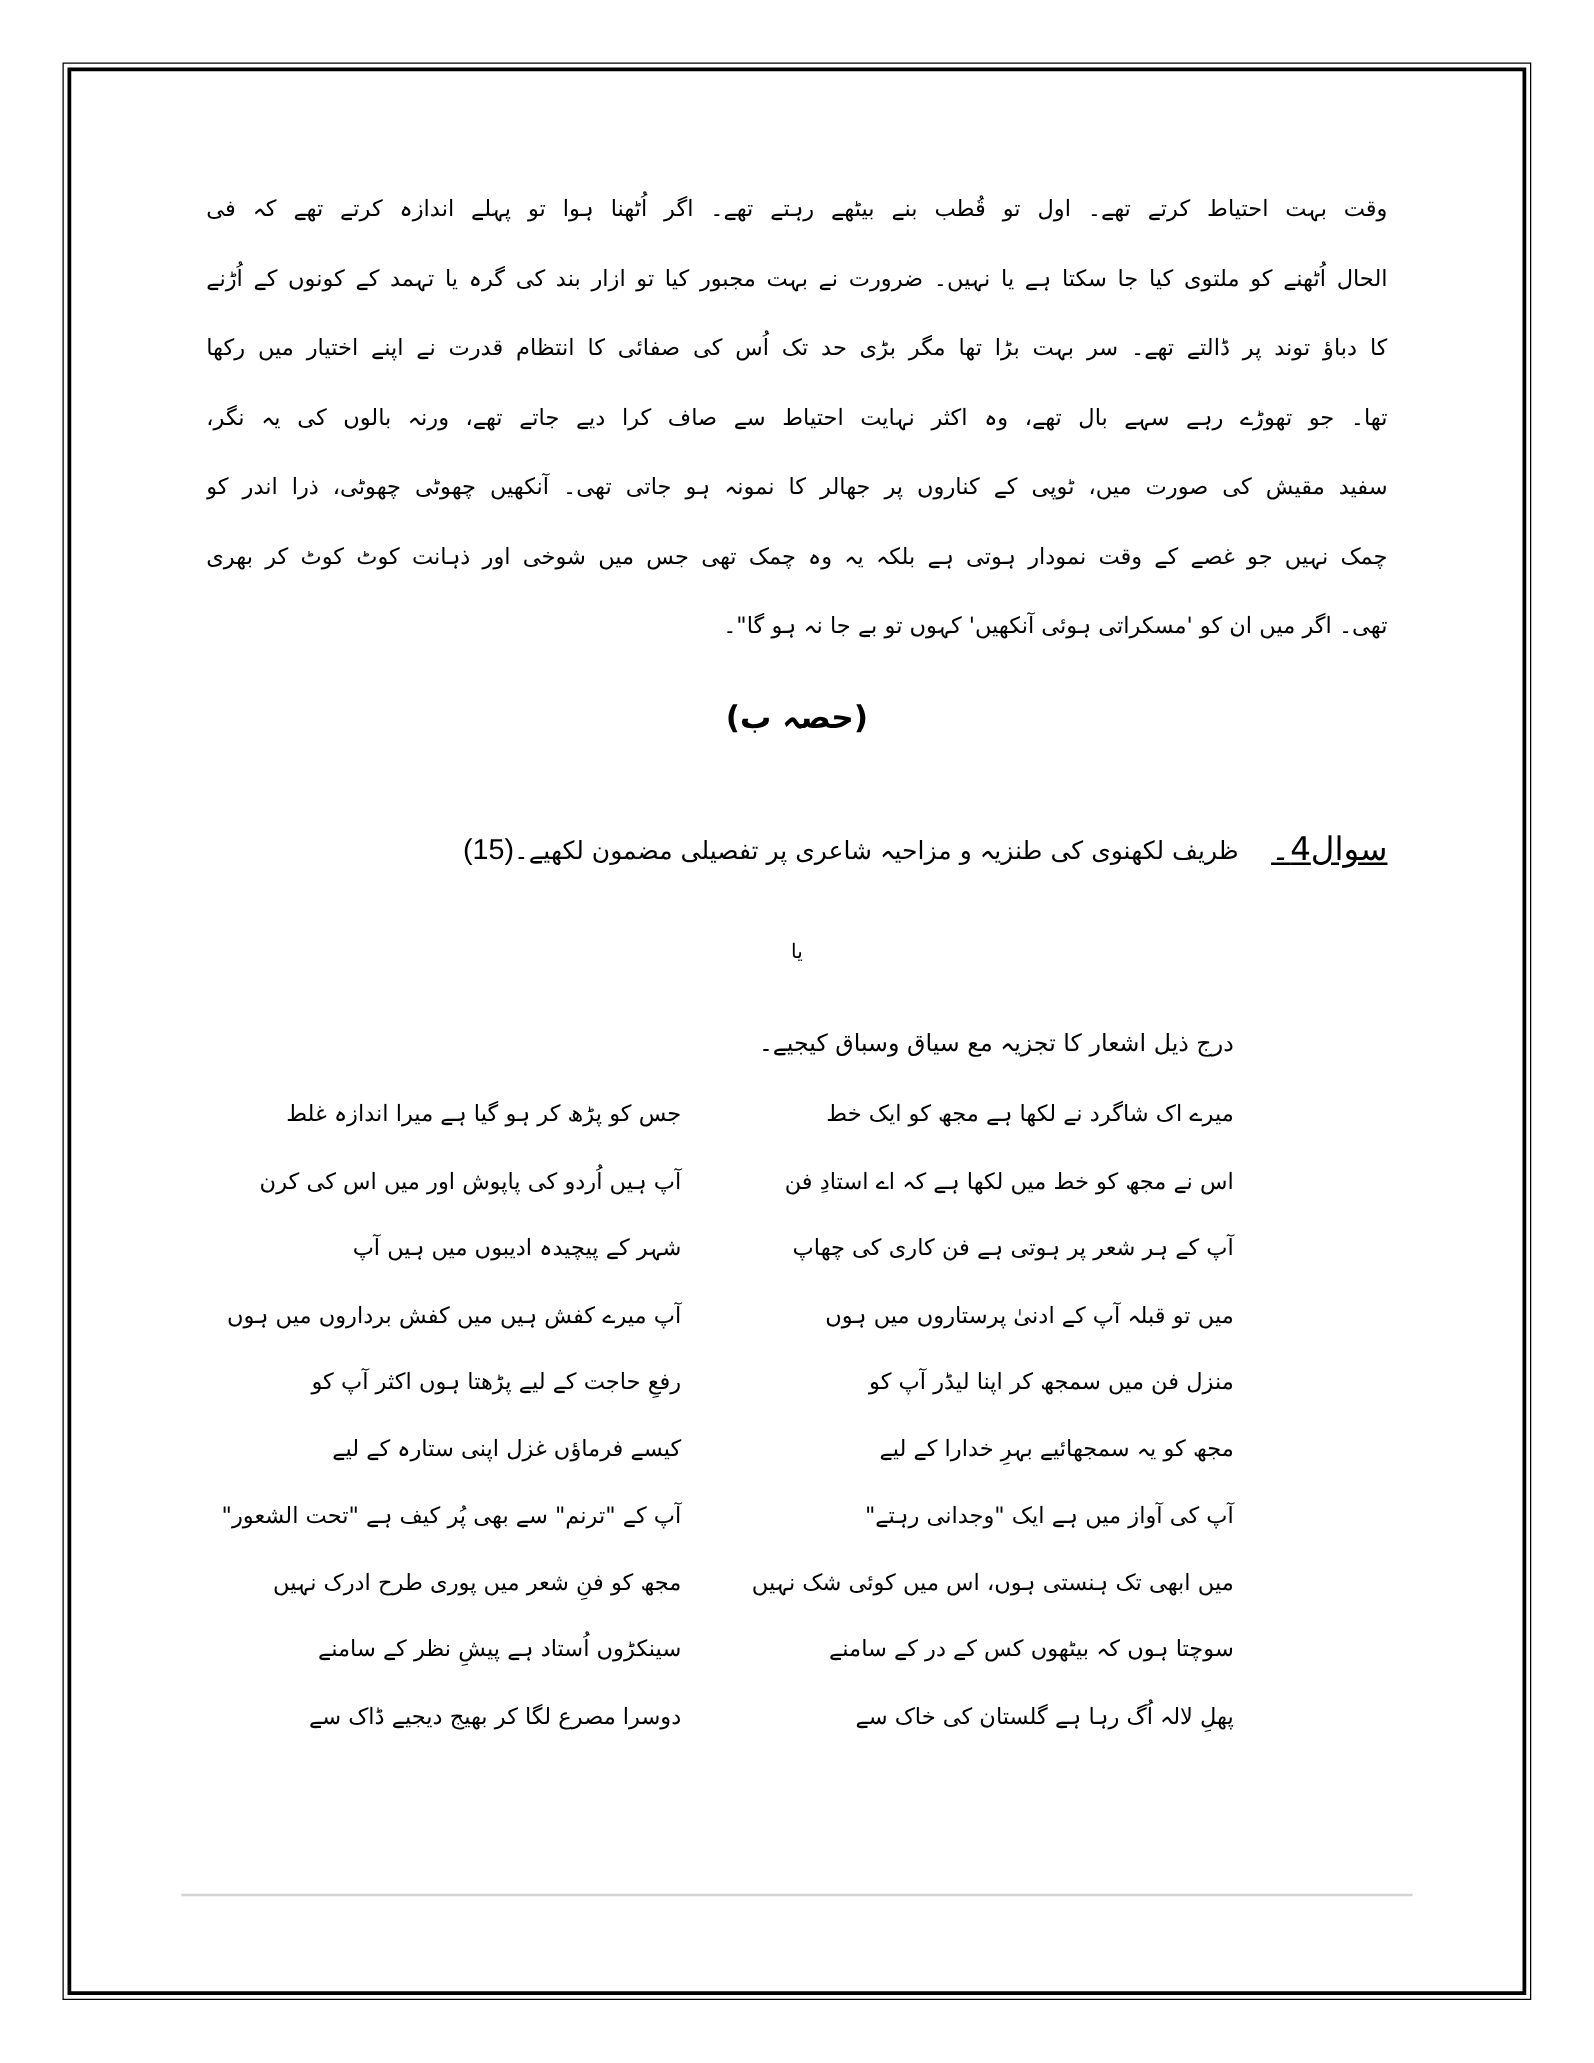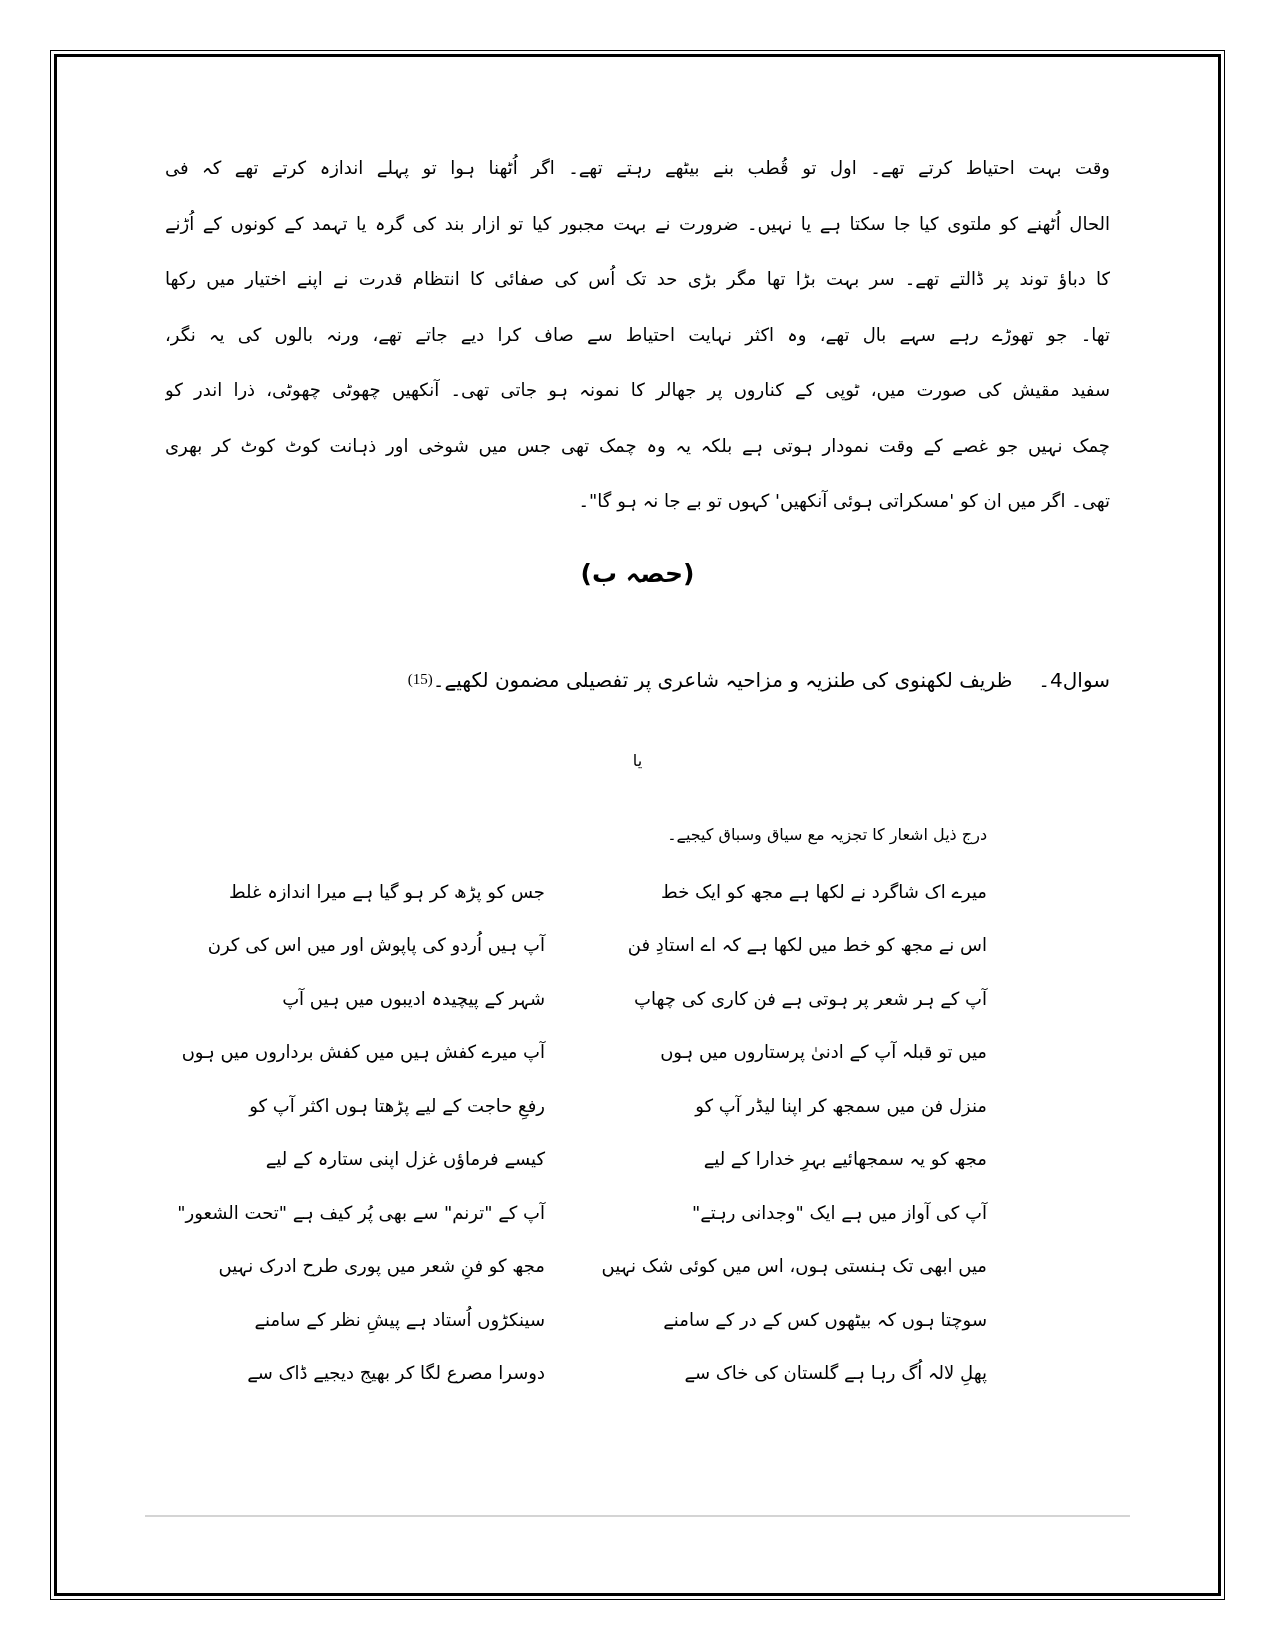--- a/index.html
+++ b/index.html
@@ -56,46 +56,46 @@
     font-size: 25px;
     font-weight: bold;
   }
   
   .question-row {
     margin-top: 58px;
     height: 50px;
     display: flex;
     align-items: center;
   }
-  .q-label { font-size: 20px; white-space: nowrap; }
+  .q-label { font-size: 26px; white-space: nowrap; text-decoration: underline; }
   .q-text  { font-size: 20px; margin-right: 26px; white-space: nowrap; }
   .q-marks {
     margin-inline-start: auto;
     margin-left: 6px;
     direction: ltr;
-    font-family: Liberation Serif, serif;
-    font-size: 15px;
+    font-family: Liberation Sans, sans-serif;
+    font-size: 23px;
     white-space: nowrap;
   }
   
   .or-divider {
     margin-top: 34px;
     height: 44px;
     line-height: 44px;
     text-align: center;
     font-size: 16px;
   }
   
   .instruction {
     margin-top: 30px;
     margin-right: 123px;
     height: 44px;
     line-height: 44px;
     text-align: right;
-    font-size: 16px;
+    font-size: 19px;
     white-space: nowrap;
   }
   
   .verses {
     margin-top: 8px;
     margin-right: 123px;
     width: 772px;
   }
   .verse-row {
     display: flex;

